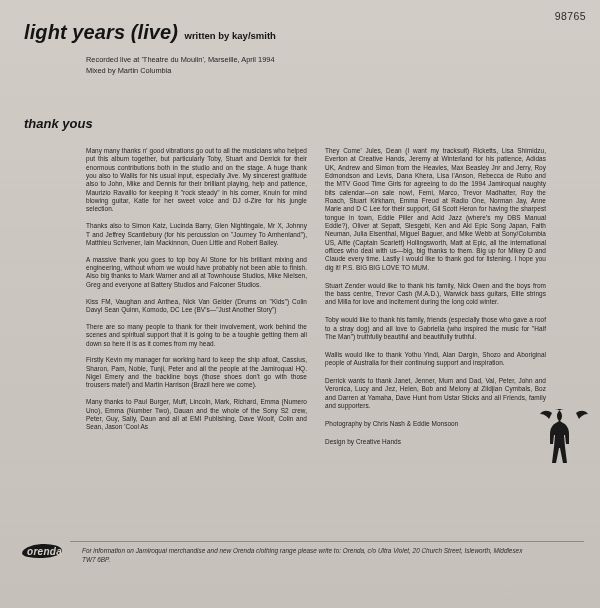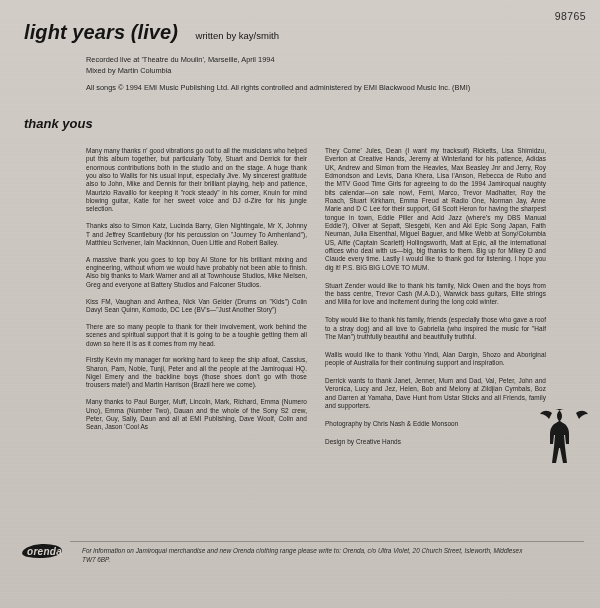--- a/index.html
+++ b/index.html
@@ -45,22 +45,22 @@
   }
   .title-main {
     font-style: italic;
     font-weight: bold;
     font-size: 20px;
     letter-spacing: .1px;
     color: #141414;
   }
   .title-sub {
     font-size: 9.5px;
-    font-weight: normal;
-    margin-left: 13px;
+    font-weight: bold;
+    margin-left: 2px;
     color: #141414;
     text-align: center;
   }
   .credits {
     position: absolute;
     top: 55px;
     left: 86px;
     width: 460px;
     font-size: 7.4px;
     line-height: 10.5px;
@@ -161,21 +161,20 @@
   <div class="catno">98765</div>
 
   <div class="title-row">
     <span class="title-main">light years (live)</span>
     <span class="title-sub">written by kay/smith</span>
   </div>
 
   <div class="credits">
     <span class="ln">Recorded live at 'Theatre du Moulin', Marseille, April 1994</span>
     <span class="ln">Mixed by Martin Columbia</span>
-    <span class="grp">All songs © 1994 EMI Music Publishing Ltd. All rights controlled and administered by EMI Blackwood Music Inc. (BMI)</span>
   </div>
 
   <div class="thankyous">thank yous</div>
 
   <div class="cols">
     <div class="col left">
       <p class="para">Many many thanks n' good vibrations go out to all the musicians who helped put this album together, but particularly Toby, Stuart and Derrick for their enormous contributions both in the studio and on the stage. A huge thank you also to Wallis for his usual input, especially Jive. My sincerest gratitude also to John, Mike and Dennis for their brilliant playing, help and patience, Maurizio Ravaillo for keeping it "rock steady" in his corner, Knuin for mind blowing guitar, Katie for her sweet voice and DJ d-Zire for his jungle selection.</p>
       <p class="para">Thanks also to Simon Katz, Lucinda Barry, Glen Nightingale, Mr X, Johnny T and Jeffrey Scantlebury (for his percussion on "Journey To Amhenland"), Matthieu Scrivener, Iain Mackinnon, Ouen Little and Robert Bailey.</p>
       <p class="para">A massive thank you goes to top boy Al Stone for his brilliant mixing and engineering, without whom we would have probably not been able to finish. Also big thanks to Mark Warner and all at Townhouse Studios, Mike Nielsen, Greg and everyone at Battery Studios and Falconer Studios.</p>
       <p class="para">Kiss FM, Vaughan and Anthea, Nick Van Gelder (Drums on "Kids") Colin Davyl Sean Quinn, Komodo, DC Lee (BV's—"Just Another Story")</p>

